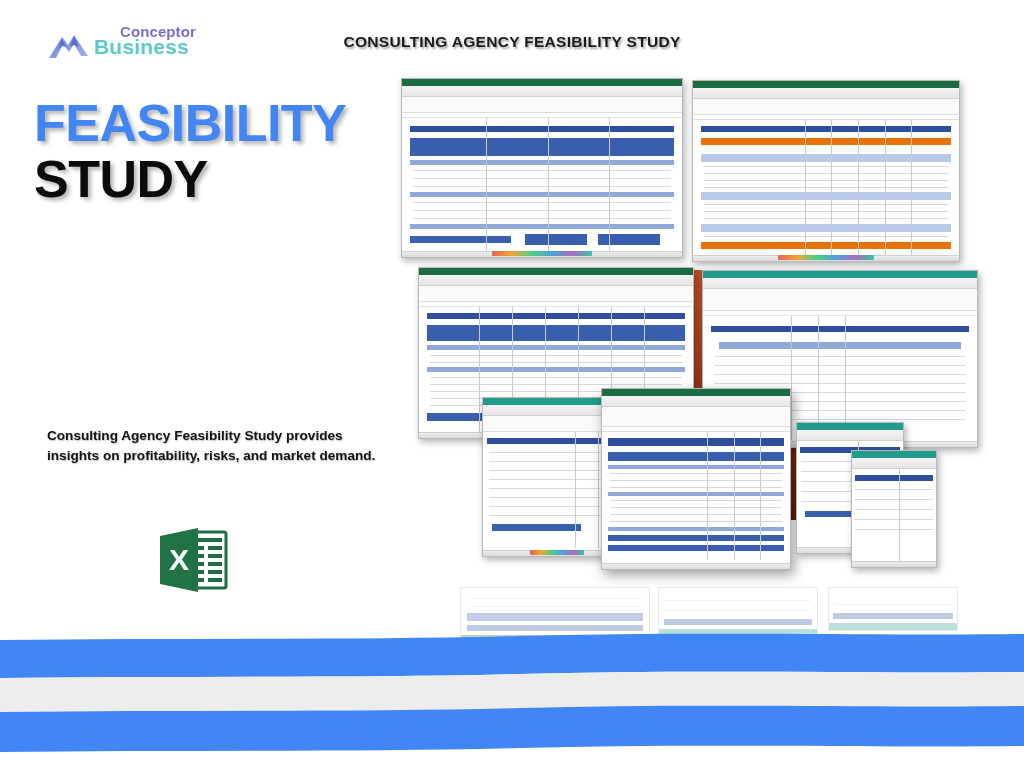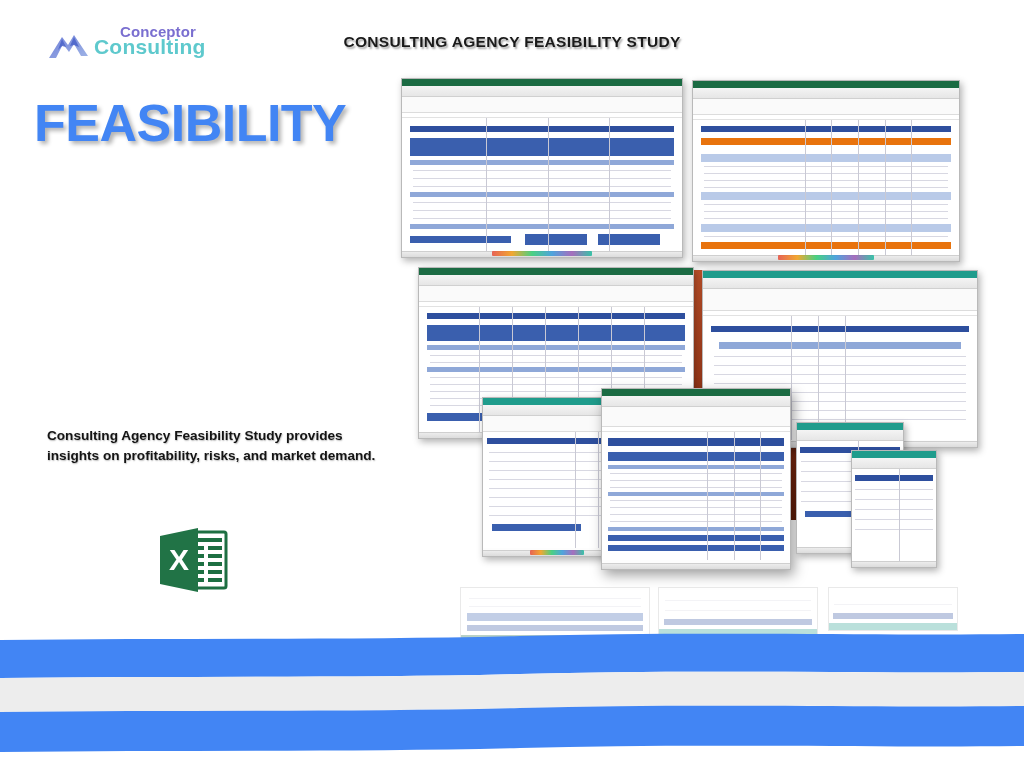--- a/index.html
+++ b/index.html
@@ -109,28 +109,29 @@
           <stop offset="1" stop-color="#9fb4e6"></stop>
         </linearGradient>
       </defs>
       <path d="M1 30 L14 9 L20 17 L26 7 L40 28 L33 28 L26 16 L21 24 L15 16 L8 30 Z" fill="url(#mg)"></path>
       <path d="M10 22 L14 11 L18 19 L14 18 Z" fill="#4a63c9" opacity=".85"></path>
       <path d="M22 18 L26 9 L31 19 L26 17 Z" fill="#4a63c9" opacity=".85"></path>
     </svg>
   </span>
   <span class="wordmark">
     <span class="w-top">Conceptor</span>
-    <span class="w-bot">Consulting</span>
+    <span class="w-bot">Business</span>
   </span>
 </div>
 
 <div id="header-title">CONSULTING AGENCY FEASIBILITY STUDY</div>
 
 <div id="hero">
   <div class="hero-line hero-blue">FEASIBILITY</div>
+  <div class="hero-line hero-black">STUDY</div>
 </div>
 
 <div id="subtitle">Consulting Agency Feasibility Study provides insights on profitability, risks, and market demand.</div>
 
 <div id="excel-icon">
   <svg width="70" height="72" viewBox="0 0 70 72">
     <rect x="30" y="8" width="38" height="56" rx="2" fill="#ffffff" stroke="#1d6f42" stroke-width="3"></rect>
     <g fill="#1d6f42">
       <rect x="34" y="14" width="30" height="4"></rect>
       <rect x="34" y="22" width="12" height="4"></rect>

